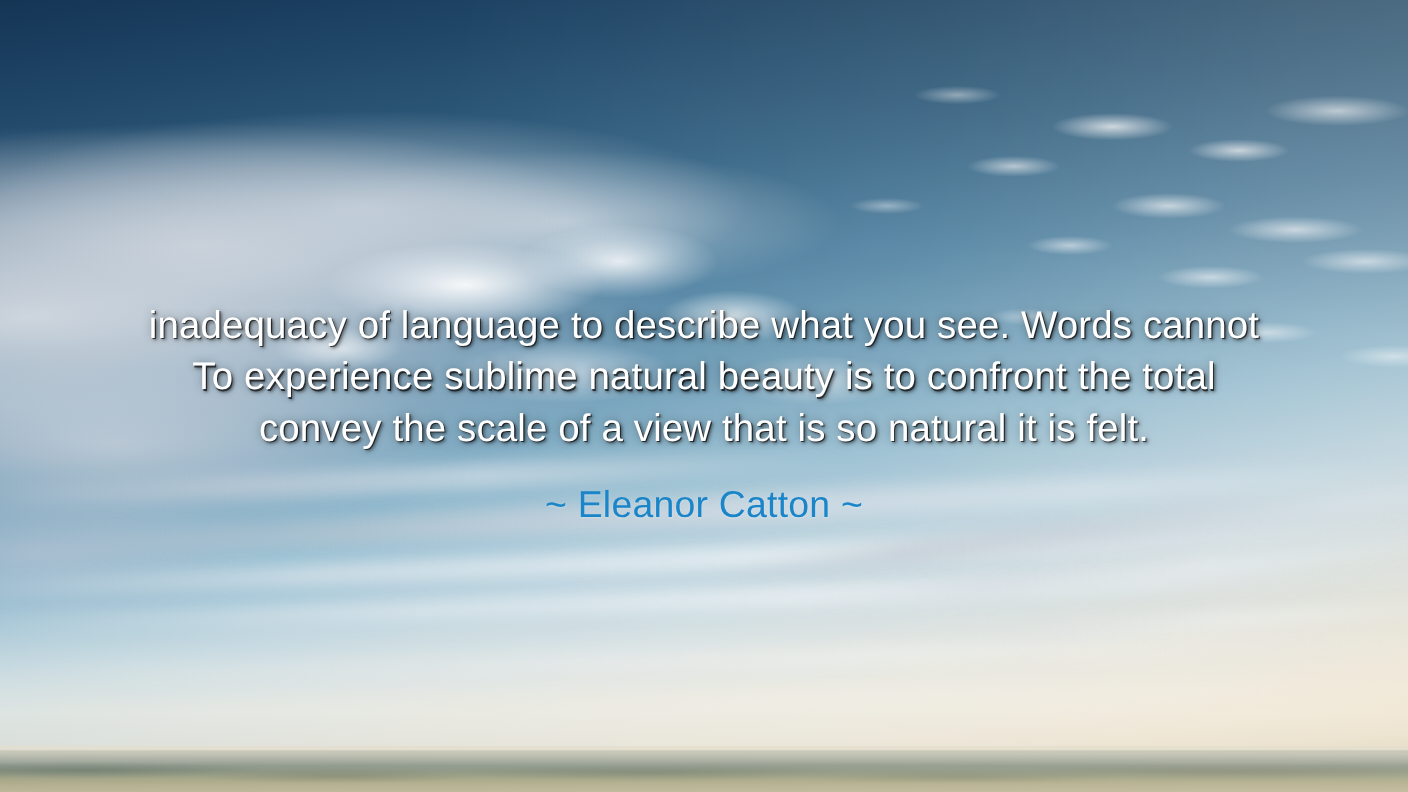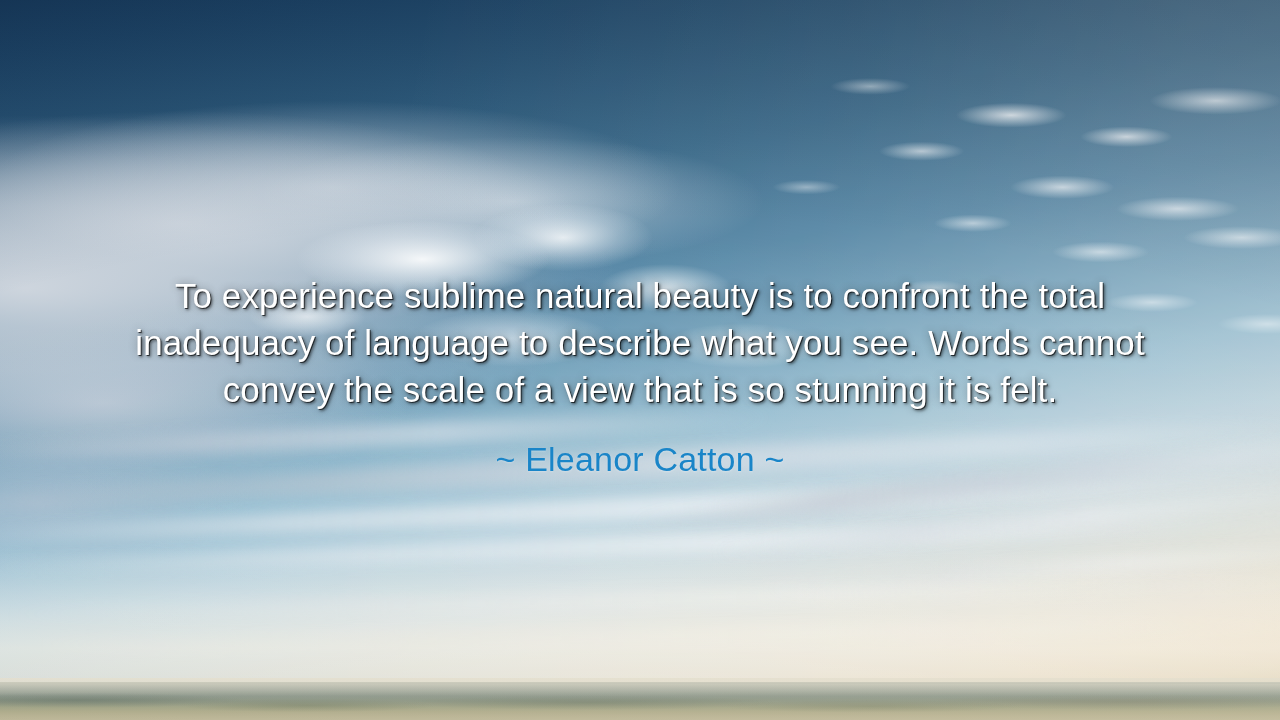--- a/index.html
+++ b/index.html
@@ -232,19 +232,19 @@
   <div class="cl-streak-band" style="top:630px;height:12px;transform:rotate(-0.9deg);background:linear-gradient(100deg,rgba(255,255,255,0) 12%,rgba(226,222,210,0.34) 36%,rgba(248,245,236,0.38) 62%,rgba(255,255,255,0) 95%);"></div>
 
   <div class="cloud-layer cl-haze"></div>
   <div class="sky-vignette"></div>
 
   <div class="land"></div>
   <div class="land-tex"></div>
   <div class="land-haze"></div>
 
   <div class="quote-wrap">
+    <p class="quote-text">inadequacy of language to describe what you see. Words cannot</p>
     <p class="quote-text">To experience sublime natural beauty is to confront the total</p>
-    <p class="quote-text">inadequacy of language to describe what you see. Words cannot</p>
-    <p class="quote-text">convey the scale of a view that is so stunning it is felt.</p>
+    <p class="quote-text">convey the scale of a view that is so natural it is felt.</p>
     <p class="attribution">~ Eleanor Catton ~</p>
   </div>
 
 </div>
 
 </body></html>

